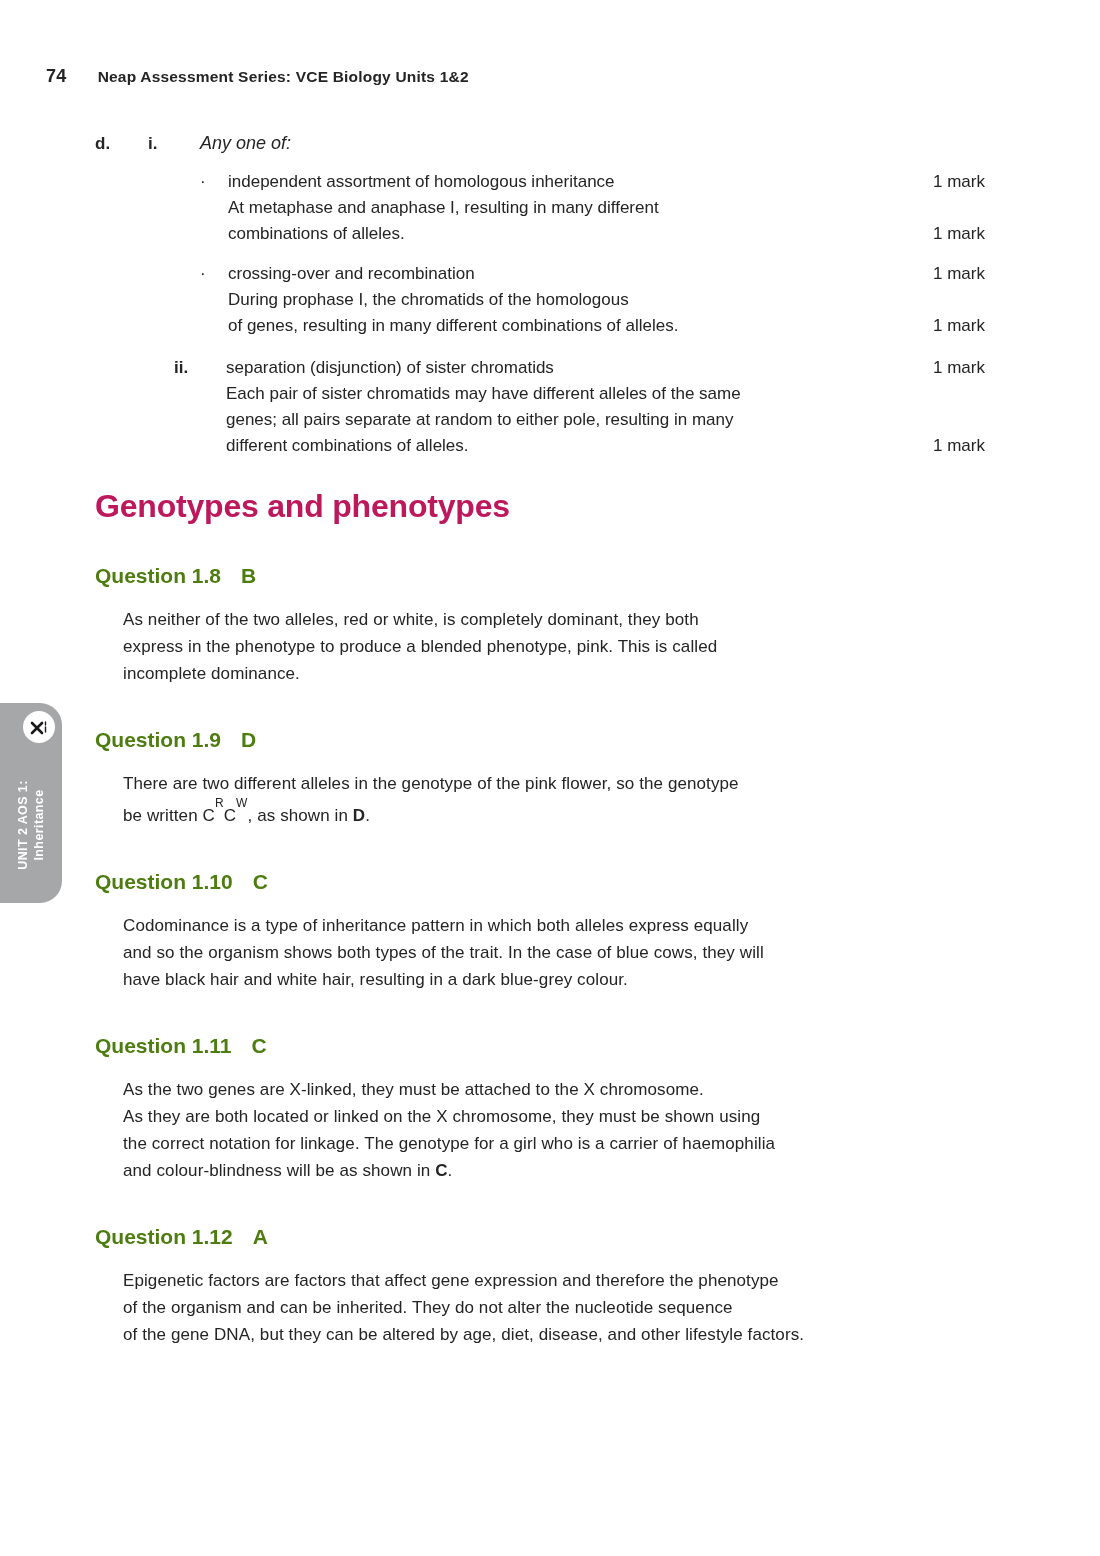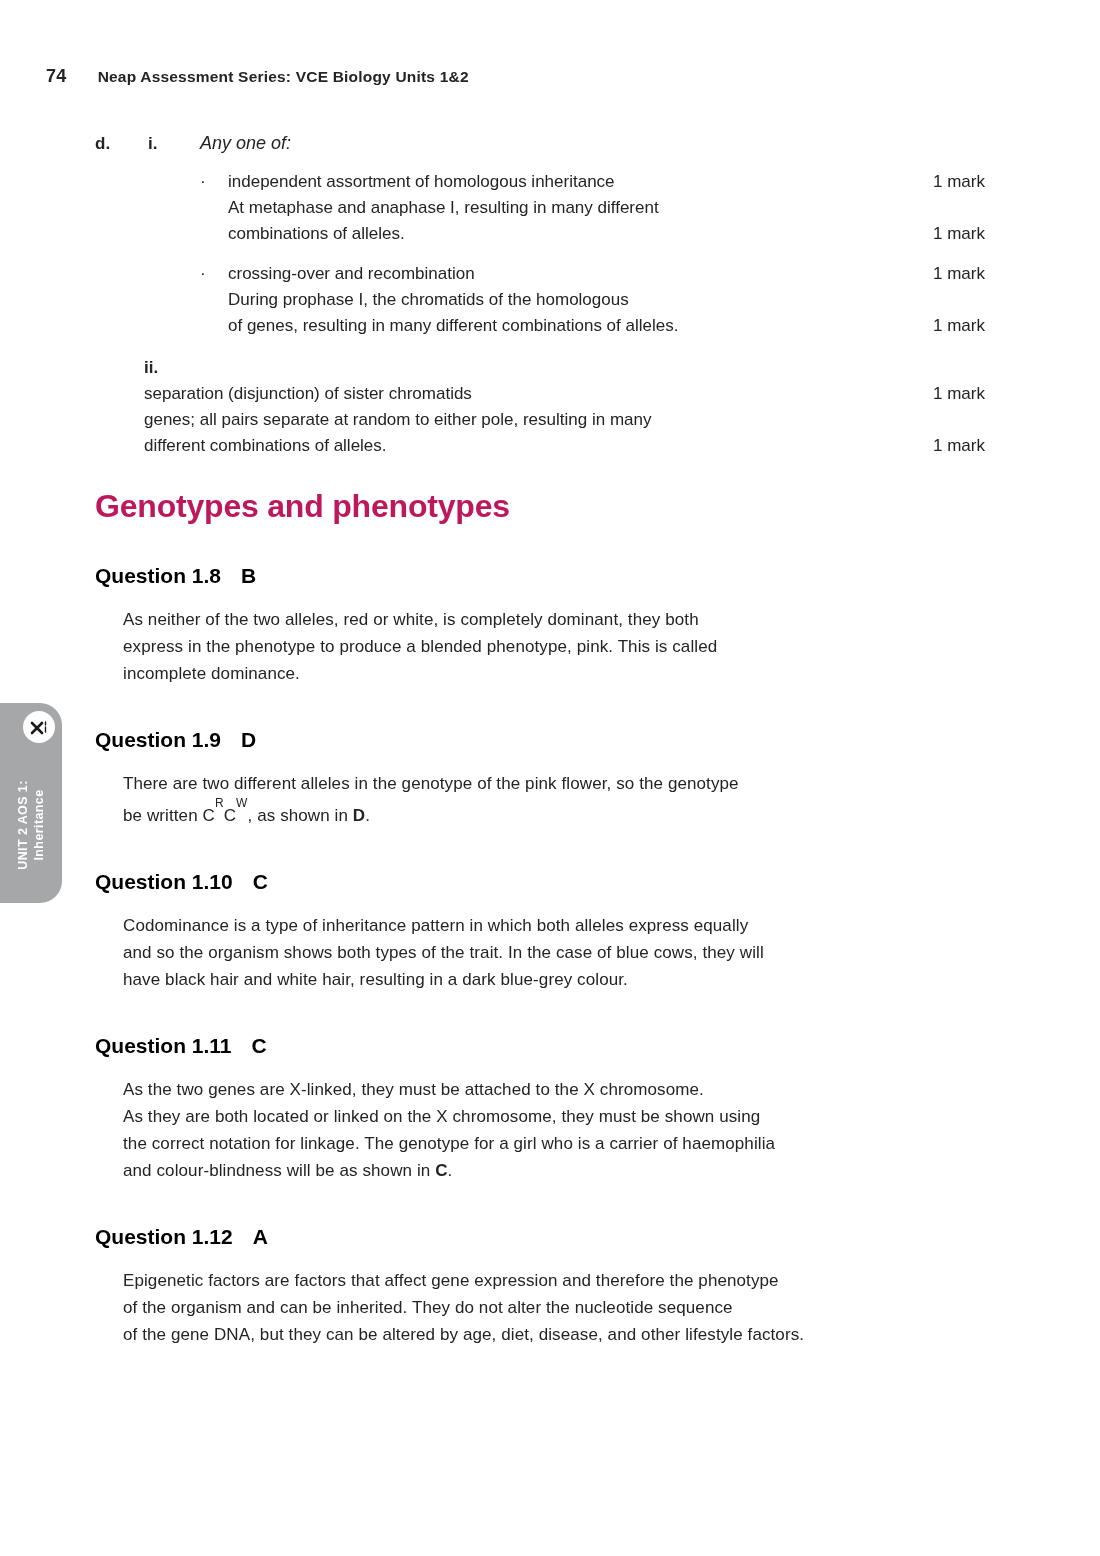--- a/index.html
+++ b/index.html
@@ -29,33 +29,33 @@
   .intro { font-style: italic; font-size: 18px; }
 
   .bullets { margin-left: 105px; margin-top: 12px; }
   .bullet { display: flex; }
   .bullet + .bullet { margin-top: 14px; }
   .dot { width: 28px; flex-shrink: 0; font-size: 17px; line-height: 26px; }
   .blines { flex: 1; }
   .aline { display: flex; font-size: 17px; line-height: 26px; }
   .aline .mark { margin-left: auto; width: 70px; flex-shrink: 0; text-align: right; }
 
-  .row-ii { display: flex; margin-left: 49px; margin-top: 16px; flex-direction: column; }
+  .row-ii { display: flex; margin-left: 79px; margin-top: 16px; }
   .row-ii .lbl.i { line-height: 26px; }
 
   
   h1.section-title {
     margin: 30px 0 0 0;
     font-size: 32px; line-height: 34px;
     font-weight: bold; letter-spacing: -0.2px;
     color: #be185d;
   }
 
   
-  .qhead { margin-top: 40px; font-size: 21px; line-height: 26px; font-weight: bold; color: #000000; }
+  .qhead { margin-top: 40px; font-size: 21px; line-height: 26px; font-weight: bold; color: #4d7c0f; }
   .qhead .ans { margin-left: 20px; }
   .para { margin-top: 17px; margin-left: 28px; }
   .pline { font-size: 17px; line-height: 27px; letter-spacing: 0.1px; }
   .pline b { font-weight: bold; }
   sup.allele { font-size: 12px; position: relative; top: -7px; font-weight: normal; }
 
   
   .tab {
     position: absolute; left: 0; top: 703px;
     width: 62px; height: 200px;
@@ -137,20 +137,21 @@
       </div>
 
       <div class="row-ii">
         <span class="lbl i">ii.</span>
         <div class="blines">
           <div class="aline">
             <span>separation (disjunction) of sister chromatids</span>
             <span class="mark">1 mark</span>
           </div>
           <div class="aline">
+            <span>Each pair of sister chromatids may have different alleles of the same</span>
             <span class="mark"></span>
           </div>
           <div class="aline">
             <span>genes; all pairs separate at random to either pole, resulting in many</span>
             <span class="mark"></span>
           </div>
           <div class="aline">
             <span>different combinations of alleles.</span>
             <span class="mark">1 mark</span>
           </div>

